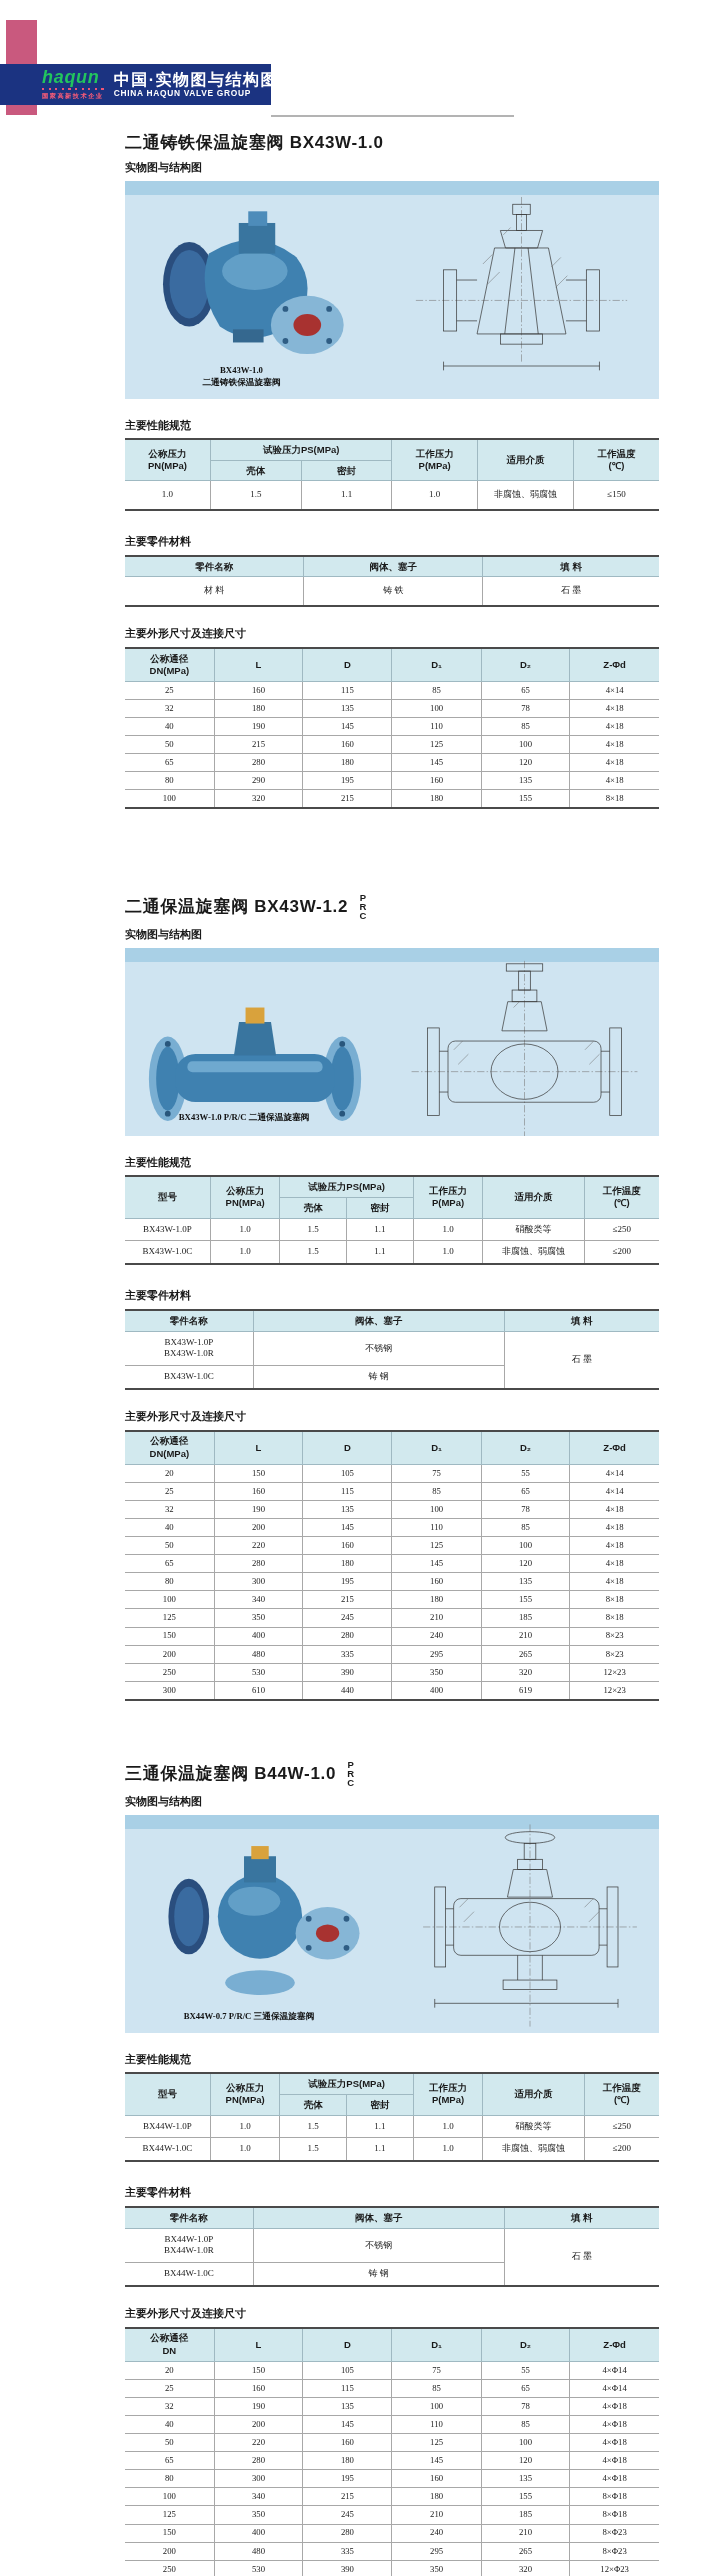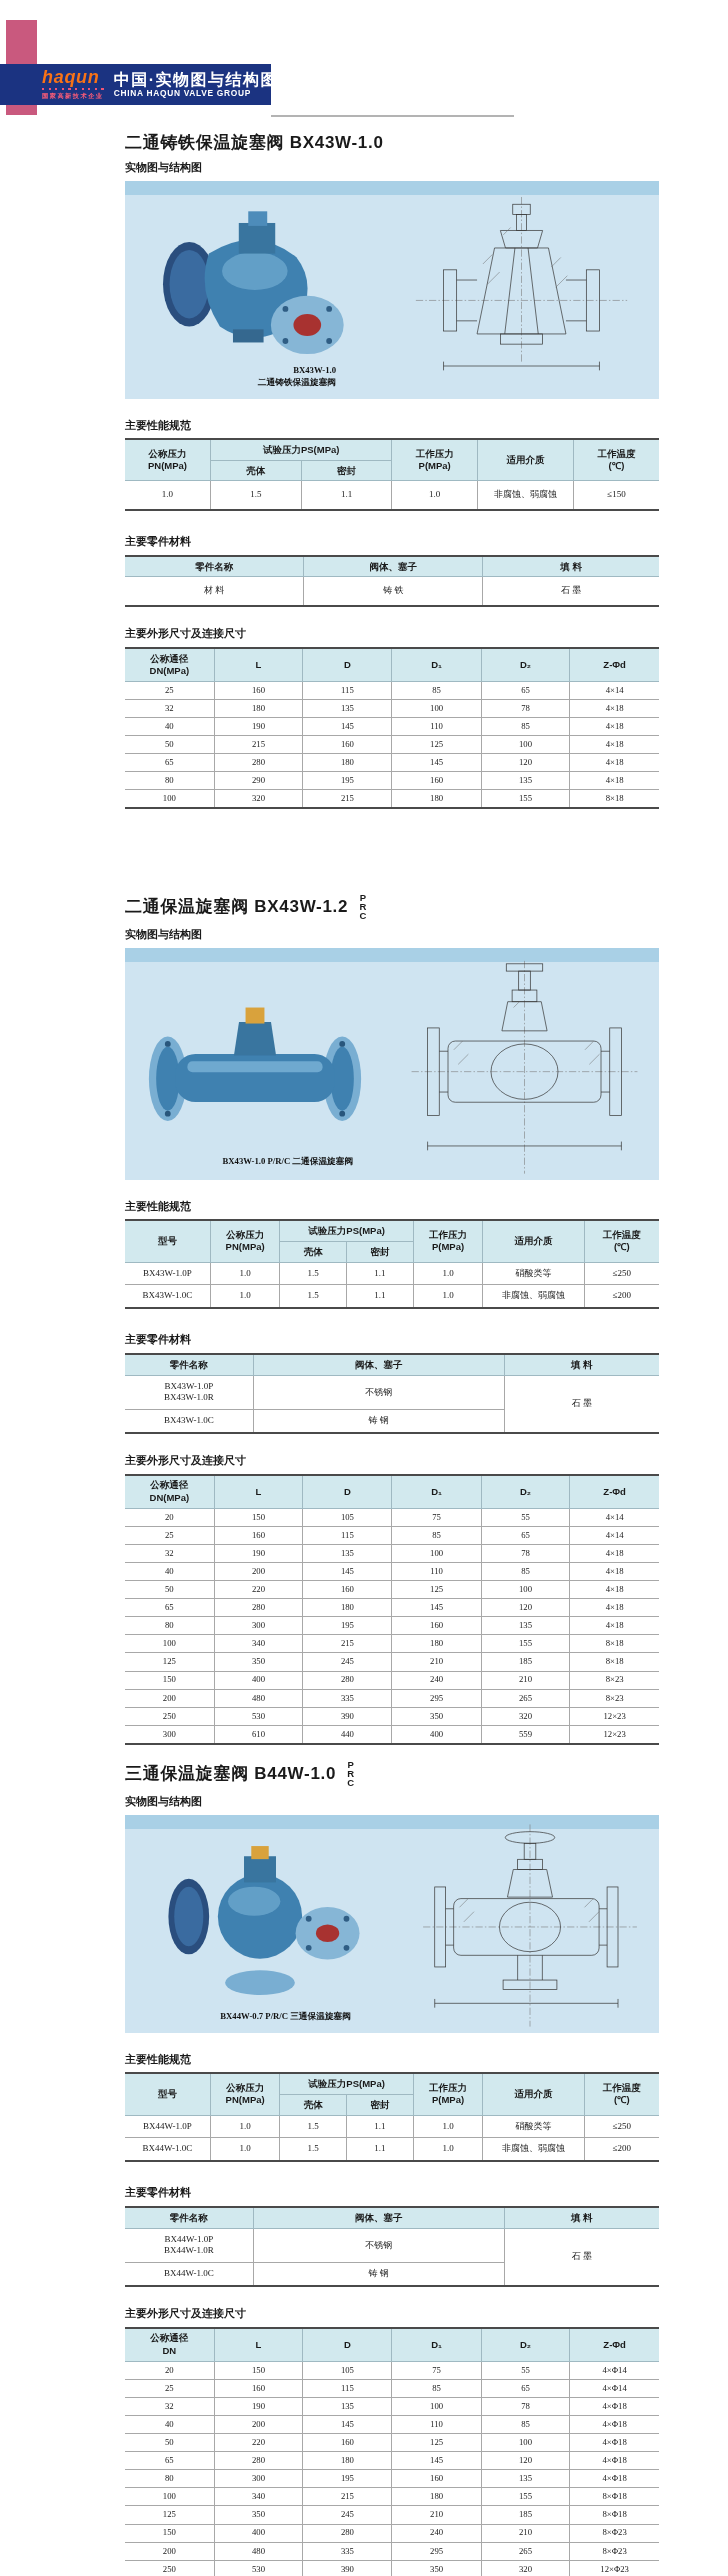--- a/index.html
+++ b/index.html
@@ -2,45 +2,45 @@
 <html style="font-size:11.7px"><head>
 <meta charset="utf-8">
 <style>
   html,body{margin:0;padding:0;background:#e8e8e8;}
   .page{position:relative;width:728px;height:2576px;background:#ffffff;overflow:hidden;
         font-family:"Liberation Sans",sans-serif;color:#1a1a1a;}
   
   .accent-bar{position:absolute;left:5.8px;top:20.4px;width:31px;height:95px;background:#c9597e;}
   .header-bar{position:absolute;left:0;top:64px;width:271px;height:41px;background:#1b3381;
               display:flex;align-items:center;gap:10.2px;padding-left:42px;box-sizing:border-box;}
-  .logo-word{color:#f97316;font-weight:bold;font-style:italic;font-size:18px;letter-spacing:0.7px;line-height:1;}
+  .logo-word{color:#22c55e;font-weight:bold;font-style:italic;font-size:18px;letter-spacing:0.7px;line-height:1;}
   .logo-dots{height:2.2px;margin:2.2px 0 1.5px;background:repeating-linear-gradient(90deg,#ef5575 0 2.2px,transparent 2.2px 6.6px);}
   .logo-tag{color:#ff5d77;font-size:6.2px;font-weight:bold;letter-spacing:1.5px;white-space:nowrap;}
   .brand-cn{color:#fff;font-weight:bold;font-size:16px;letter-spacing:1.5px;line-height:1.1;white-space:nowrap;}
   .brand-en{color:#fff;font-weight:bold;font-size:8.4px;letter-spacing:0.7px;white-space:nowrap;}
   .page-title{position:absolute;left:271px;top:68px;width:243px;text-align:center;
               font-family:"Liberation Serif",serif;font-weight:bold;font-size:26px;letter-spacing:10.2px;}
   .title-rule{position:absolute;left:271px;top:115px;width:243px;height:1.5px;background:#b3b3b3;}
   
   .sec{position:absolute;left:125px;width:534px;}
   .sec-title{font-size:17px;font-weight:bold;letter-spacing:0.7px;line-height:22px;white-space:nowrap;}
   .prc{display:inline-block;vertical-align:middle;margin-left:5.8px;font-size:9.5px;font-weight:bold;
        line-height:0.95;white-space:pre-line;text-align:center;transform:translateY(-0.7px);}
   .prc:empty{display:none;}
   .sub-h{font-size:11px;font-weight:bold;margin:19px 0 5.8px;}
   .sub-h.first{margin:5.8px 0 5.8px;}
   .sub-h.mat{margin-top:23px;font-family:Liberation Mono, monospace;}
   .sub-h.dim{margin-top:19px;}
   
   .img-box{position:relative;background:#cfe4f1;overflow:hidden;}
-  .h300{height:218px;} .h330{height:232px;}
+  .h300{height:218px;} .h330{height:188px;}
   .img-band{position:absolute;left:0;top:0;right:0;height:14.6px;background:#a9d0e6;}
   .img-box svg{position:absolute;}
   .cap{position:absolute;font-family:"Liberation Serif",serif;font-weight:bold;font-size:8.7px;
-       text-align:right;white-space:pre-line;line-height:1.35;color:#111;}
+       text-align:center;white-space:pre-line;line-height:1.35;color:#111;}
   
   .tbl{width:100%;border-collapse:collapse;table-layout:fixed;margin-top:5.8px;
        border-top:2.2px solid #4a4a4a;border-bottom:2.2px solid #4a4a4a;}
   .tbl th{background:#d2e9ee;font-size:9.5px;font-weight:bold;padding:3.6px 1.5px;
           border:0.7px solid #9fb9c2;white-space:pre-line;line-height:1.3;text-align:center;}
   .tbl td{font-family:"Liberation Serif",serif;font-size:9px;text-align:center;
           border:0.7px solid #a8a8a8;white-space:pre-line;line-height:1.3;}
   .tbl tr>*:first-child{border-left:none;} .tbl tr>*:last-child{border-right:none;}
   .tbl thead tr:first-child>*{border-top:none;} .tbl tbody tr:last-child>td{border-bottom:none;}
   .roomy td{padding:8px 1.5px;}
@@ -494,21 +494,21 @@
             <td>390</td>
             <td>350</td>
             <td>320</td>
             <td>12×23</td>
           </tr>
           <tr>
             <td>300</td>
             <td>610</td>
             <td>440</td>
             <td>400</td>
-            <td>559</td>
+            <td>619</td>
             <td>12×23</td>
           </tr>
         </tbody>
       </table>
   </section>
 
   <section class="sec" style="top:1761px">
     <div class="sec-title">
       <span>三通保温旋塞阀  B44W-1.0</span>
       <span class="prc">P

